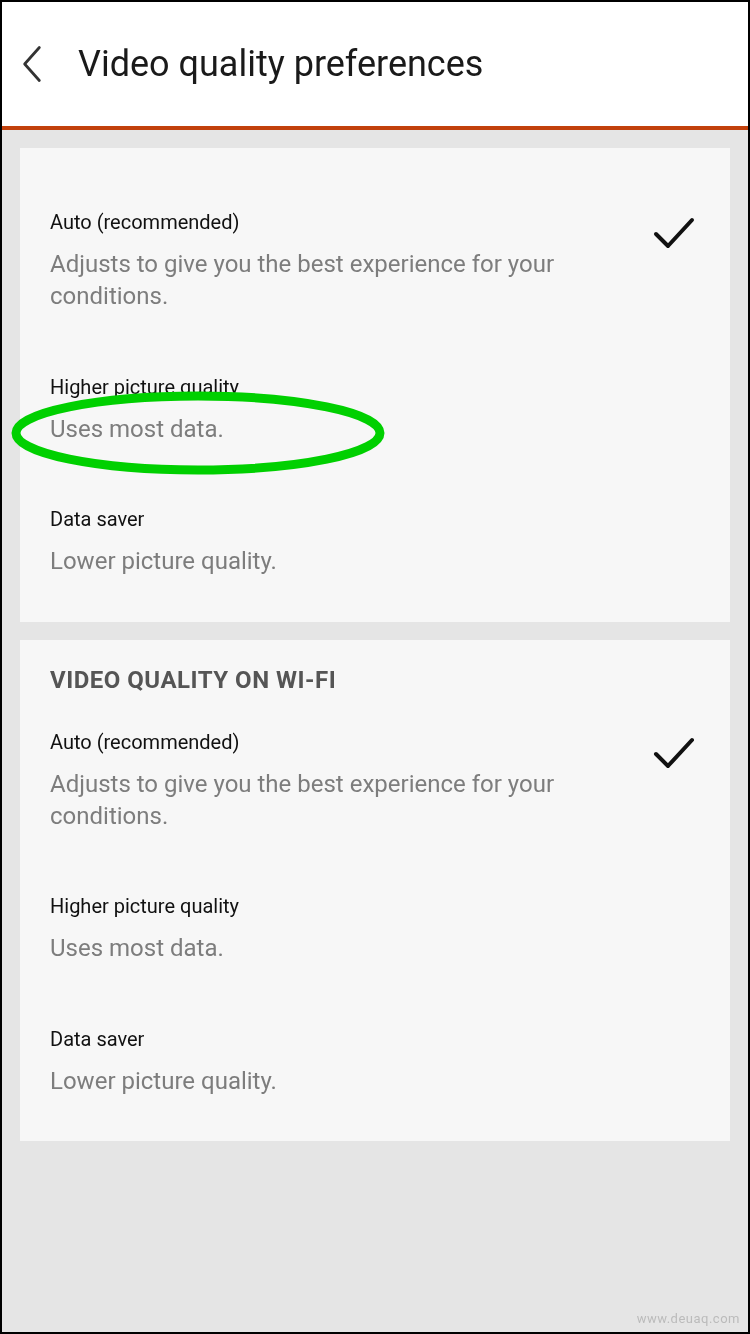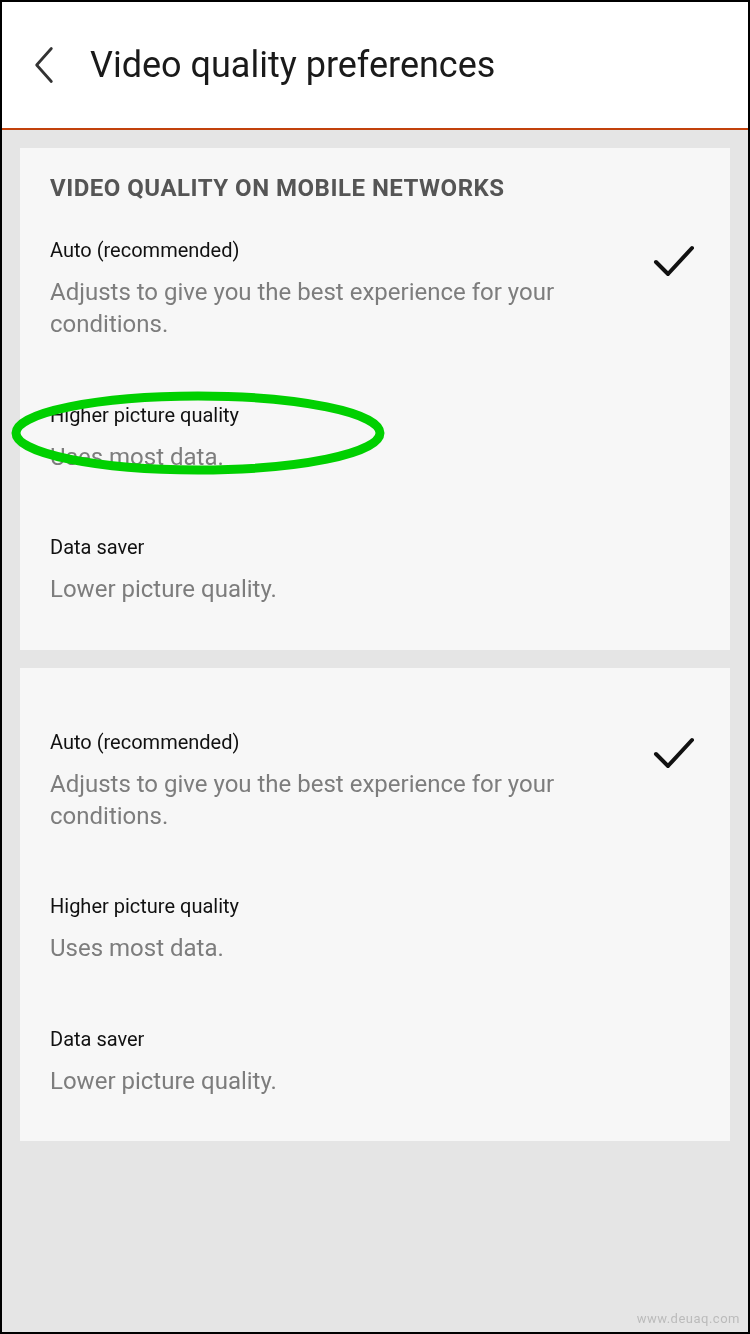--- a/index.html
+++ b/index.html
@@ -7,24 +7,24 @@
   body {
     font-family: -apple-system, Roboto, "Helvetica Neue", Arial, sans-serif;
     background: #e5e5e5;
     border: 2px solid #000;
     overflow: hidden;
     position: relative;
   }
   .header {
     background: #fff;
     height: 128px;
-    border-bottom: 2px solid #c2410c;
+    border-bottom: 4px solid #c2410c;
     display: flex;
     align-items: center;
-    padding: 0 22px;
+    padding: 0 10px;
   }
   .back-btn { width: 40px; height: 40px; display:flex; align-items:center; justify-content:center; margin-right: 26px; cursor:pointer; }
   .page-title { font-size: 36px; font-weight: 400; color:#1a1a1a; }
   .section {
     background: #f7f7f7;
     margin: 18px 18px 0 18px;
     padding: 26px 30px 18px 30px;
   }
   .section-header {
     font-size: 24px;
@@ -78,21 +78,20 @@
 <div class="header">
   <div class="back-btn">
     <svg viewBox="0 0 24 40" width="22" height="38">
       <polyline points="20,2 4,20 20,38" fill="none" stroke="#333" stroke-width="3" stroke-linecap="round" stroke-linejoin="round"></polyline>
     </svg>
   </div>
   <div class="page-title">Video quality preferences</div>
 </div>
 
 <div class="section">
-  <div class="section-header">VIDEO QUALITY ON MOBILE NETWORKS</div>
 
   <div class="option">
     <div class="option-title">Auto (recommended)</div>
     <div class="option-desc">Adjusts to give you the best experience for your conditions.</div>
     <div class="check-wrap">
       <svg viewBox="0 0 44 36" width="44" height="36">
           <polyline points="4,18 16,30 40,4" fill="none" stroke="#111" stroke-width="4" stroke-linecap="round" stroke-linejoin="round"></polyline>
         </svg>
     </div>
   </div>
@@ -102,20 +101,21 @@
     <div class="option-desc">Uses most data.</div>
   </div>
 
   <div class="option">
     <div class="option-title">Data saver</div>
     <div class="option-desc">Lower picture quality.</div>
   </div>
 </div>
 
 <div class="section">
+  <div class="section-header">VIDEO QUALITY ON WI-FI</div>
 
   <div class="option">
     <div class="option-title">Auto (recommended)</div>
     <div class="option-desc">Adjusts to give you the best experience for your conditions.</div>
     <div class="check-wrap">
       <svg viewBox="0 0 44 36" width="44" height="36">
           <polyline points="4,18 16,30 40,4" fill="none" stroke="#111" stroke-width="4" stroke-linecap="round" stroke-linejoin="round"></polyline>
         </svg>
     </div>
   </div>

